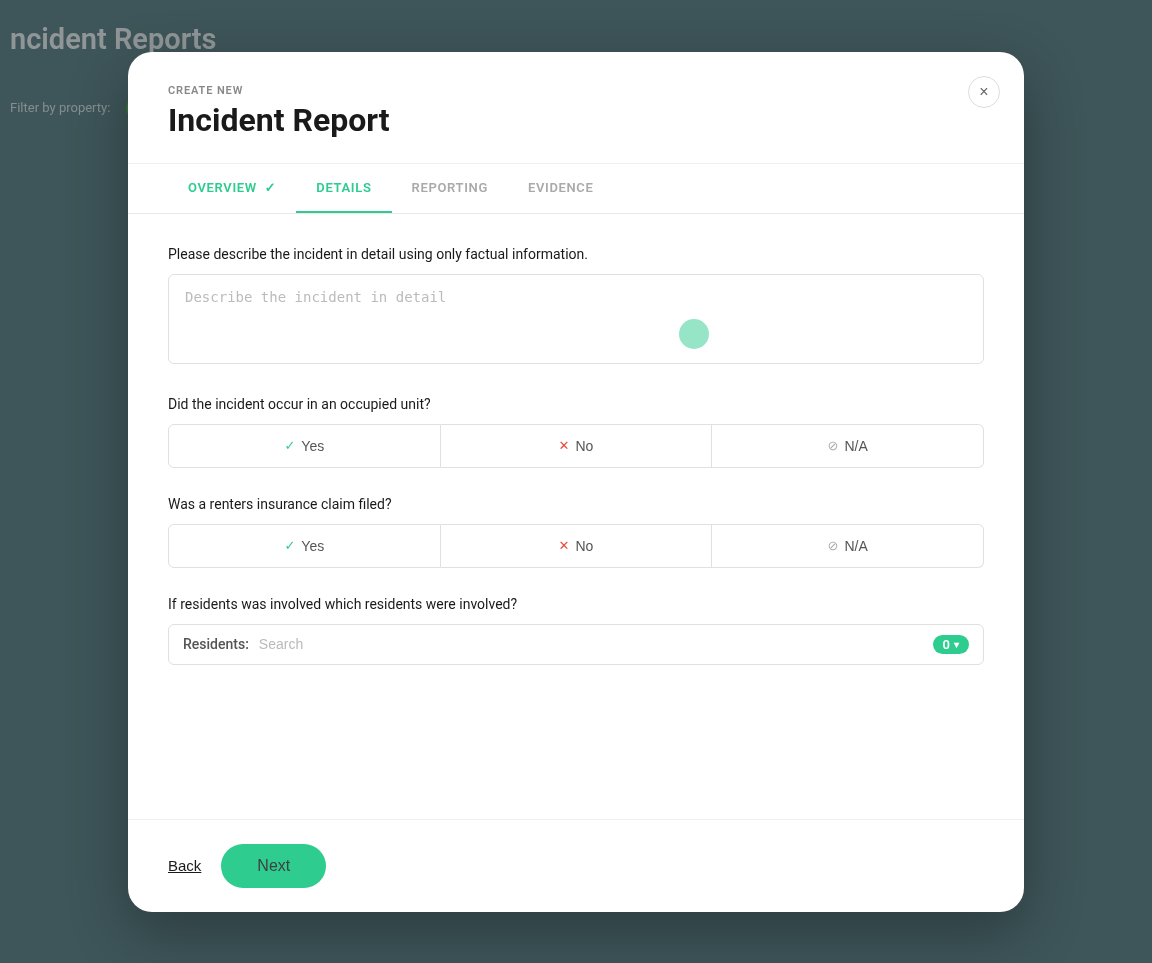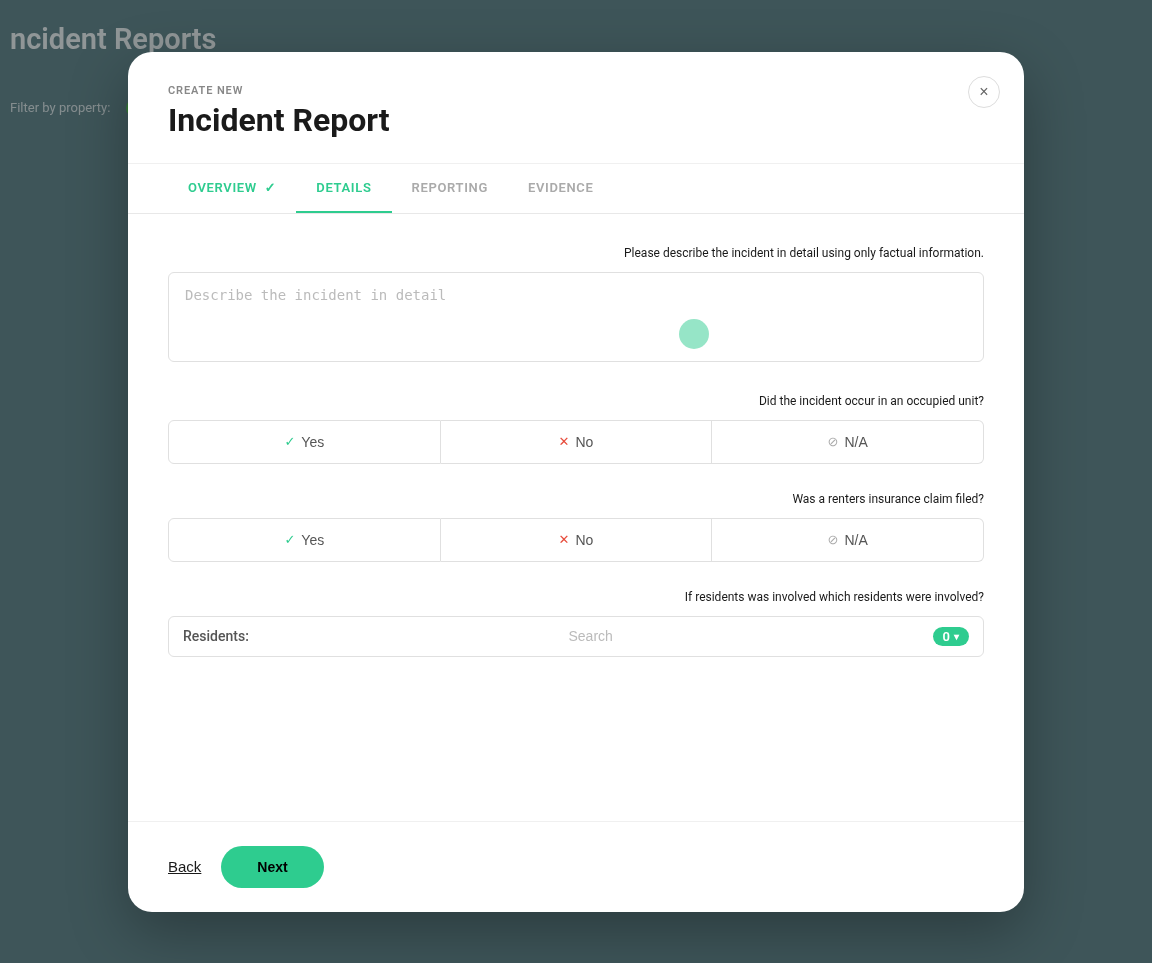--- a/index.html
+++ b/index.html
@@ -154,25 +154,24 @@
       padding: 32px 40px;
       flex: 1;
       overflow-y: auto;
     }
 
     .field-group {
       margin-bottom: 28px;
     }
 
     .field-label {
-      font-size: 12px;
+      font-size: 14px;
       color: #1a1a1a;
       margin-bottom: 12px;
       font-weight: 400;
-      text-align: right;
     }
 
     
     .detail-textarea {
       width: 100%;
       height: 90px;
       border: 1px solid #e0e0e0;
       border-radius: 6px;
       padding: 14px 16px;
       font-size: 14px;
@@ -263,21 +262,20 @@
       white-space: nowrap;
       font-weight: 500;
     }
 
     .residents-input {
       flex: 1;
       border: none;
       outline: none;
       font-size: 14px;
       color: #999;
-      text-align: center;
     }
 
     .residents-input::placeholder {
       color: #bbb;
     }
 
     .residents-badge {
       background: #2ecc8f;
       color: #fff;
       border-radius: 12px;
@@ -307,26 +305,26 @@
       color: #1a1a1a;
       text-decoration: underline;
       cursor: pointer;
       background: none;
       border: none;
       font-weight: 500;
     }
 
     .next-btn {
       background: #2ecc8f;
-      color: #000000;
+      color: #404040;
       border: none;
       border-radius: 24px;
       padding: 13px 36px;
-      font-size: 14px;
-      font-weight: 700;
+      font-size: 16px;
+      font-weight: 400;
       cursor: pointer;
     }
 
     
     .cursor-indicator {
       position: absolute;
       width: 30px;
       height: 30px;
       background: rgba(46, 204, 143, 0.5);
       border-radius: 50%;

